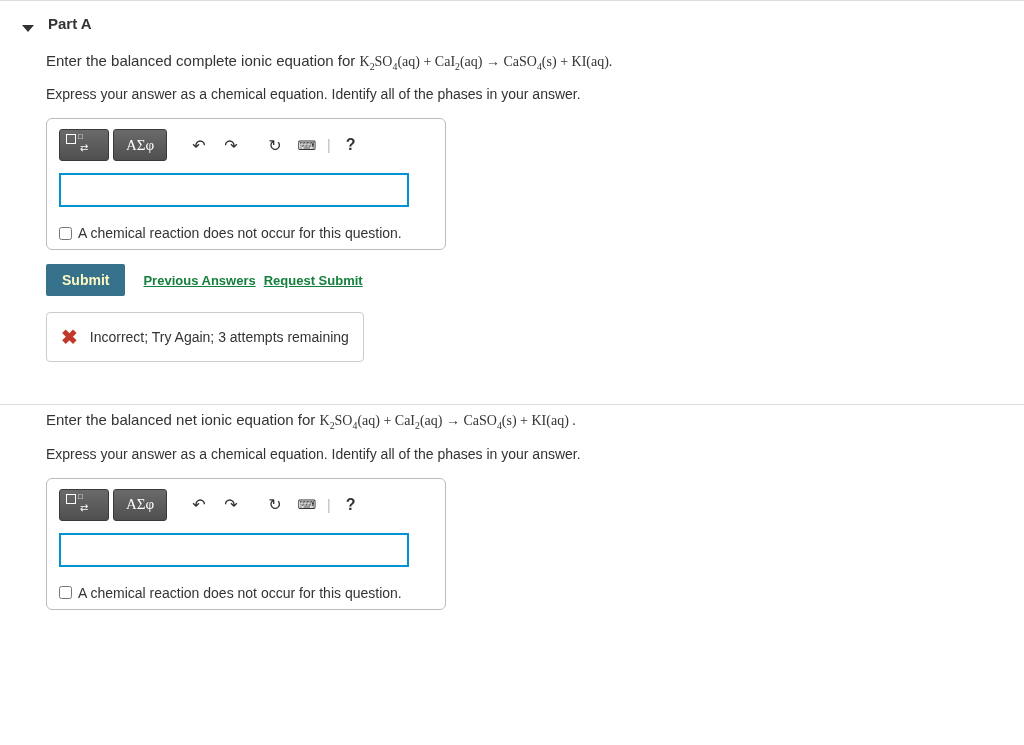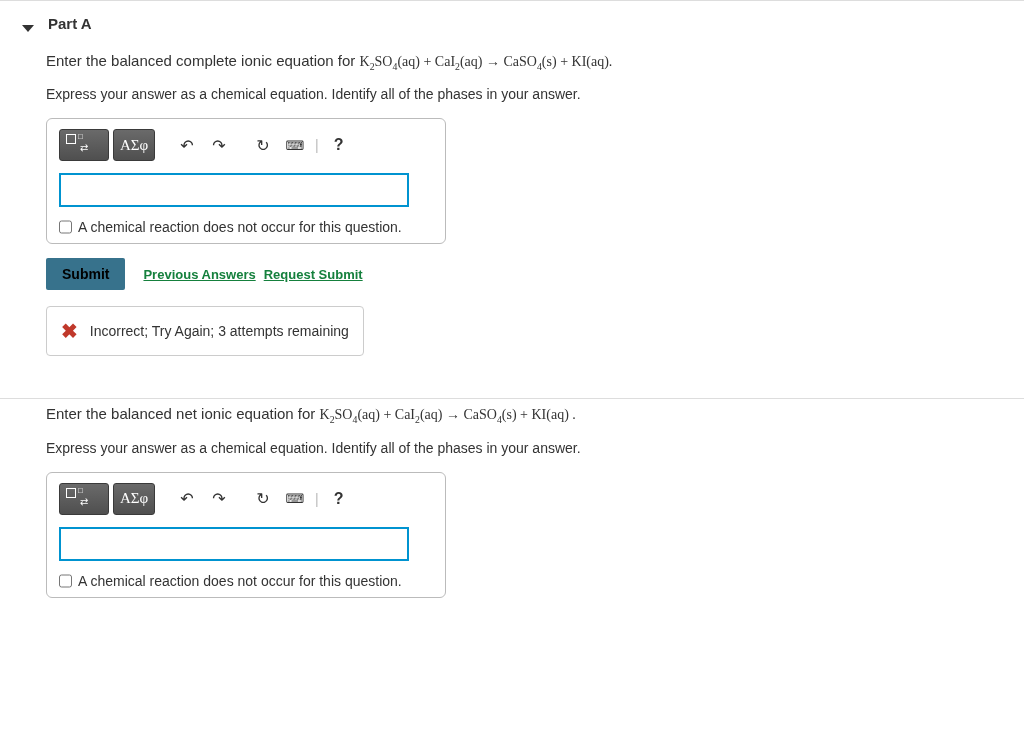--- a/index.html
+++ b/index.html
@@ -74,51 +74,52 @@
   .tb-templates { width: 50px; position: relative; }
   .tb-templates .box1 {
     width: 10px; height: 10px; border: 1px solid #fff; position: absolute; left: 6px; top: 4px;
   }
   .tb-templates .superscript {
     font-size: 8px; position: absolute; left: 18px; top: 2px; color: #fff;
   }
   .tb-templates .arrows {
     font-size: 10px; position: absolute; left: 20px; top: 12px; color: #fff; letter-spacing: -2px;
   }
-  .tb-greek { width: 42px; font-family: "Times New Roman", serif; font-size: 15px; }
+  .tb-greek { width: 54px; font-family: "Times New Roman", serif; font-size: 15px; }
   .tb-icon {
     width: 28px; height: 28px;
     display: flex; align-items: center; justify-content: center;
     color: #333; cursor: pointer; font-size: 16px;
   }
   .tb-sep {
     color: #bbb; margin: 0 2px;
   }
   .input-field {
     width: 350px;
     height: 34px;
     border: 2px solid #0093d0;
     background: #fff;
   }
   .no-rxn {
-    margin-top: 12px;
-    font-size: 14px;
-    display: flex;
+    margin-top: 18px;
+    font-size: 14px;
+    display: flex;
+    align-items: center;
     gap: 6px;
   }
   .no-rxn input { margin: 0; }
   .action-row {
     margin-top: 14px;
     display: flex;
     align-items: center;
     gap: 18px;
   }
   .submit-btn {
     background: #37728c;
-    color: #000000;
+    color: #fef9c3;
     border: none;
     padding: 8px 16px;
     font-size: 14px;
     font-weight: bold;
     border-radius: 2px;
     cursor: pointer;
   }
   .link {
     color: #15803d;
     font-weight: bold;

